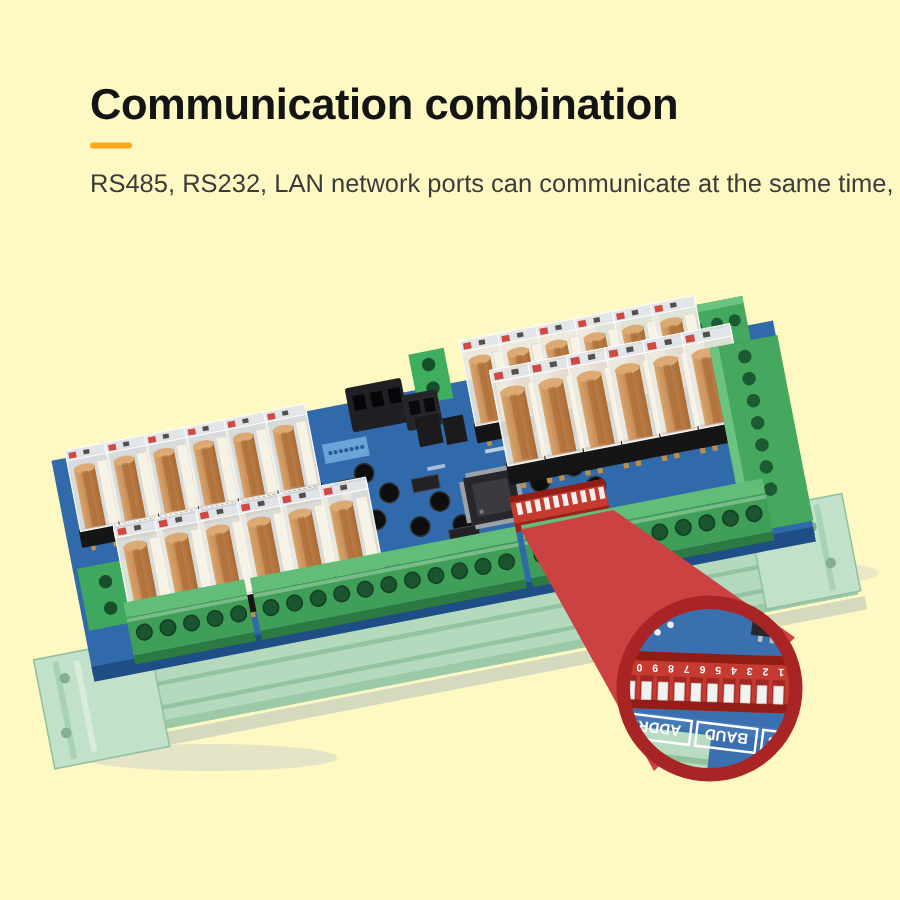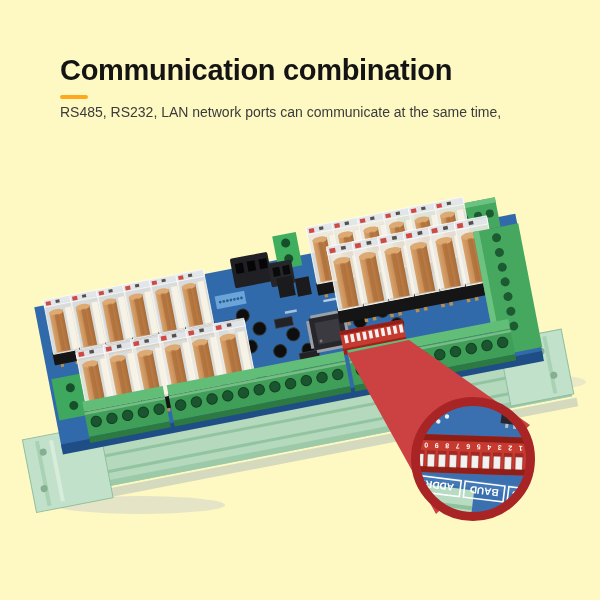--- a/index.html
+++ b/index.html
@@ -1,21 +1,21 @@
 <!DOCTYPE html>
 <html><head>
 <meta charset="utf-8">
 <style>
   html,body{margin:0;padding:0;background:#fff;}
   .stage{position:relative;width:600px;height:600px;background:#fef9c3;overflow:hidden;
          font-family:"Liberation Sans", sans-serif;padding-left:42px;}
   .title{position:absolute;left:60px;top:54px;margin:0;font-size:29px;line-height:32px;
          font-weight:800;color:#141414;letter-spacing:-0.3px;}
   .dash{position:absolute;left:60px;top:95px;width:28px;height:4px;border-radius:2px;background:#FFA81C;}
-  .desc{position:absolute;left:60px;top:105px;font-size:14px;line-height:15.5px;color:#3b3b3b;}
+  .desc{position:absolute;left:60px;top:115px;font-size:17px;line-height:15.5px;color:#3b3b3b;}
   .photo-svg{position:absolute;left:0;top:170px;}
   .mag-label{font:bold 10px "Liberation Sans", sans-serif;fill:#ffffff;}
   .mag-digits{font:bold 7px "Liberation Sans", sans-serif;fill:#ffffff;letter-spacing:6.6px;}
   .mag-tiny{font:bold 5.5px "Liberation Sans", sans-serif;fill:#ffffff;}
 </style>
 </head>
 <body>
 
 <div class="stage">
 

